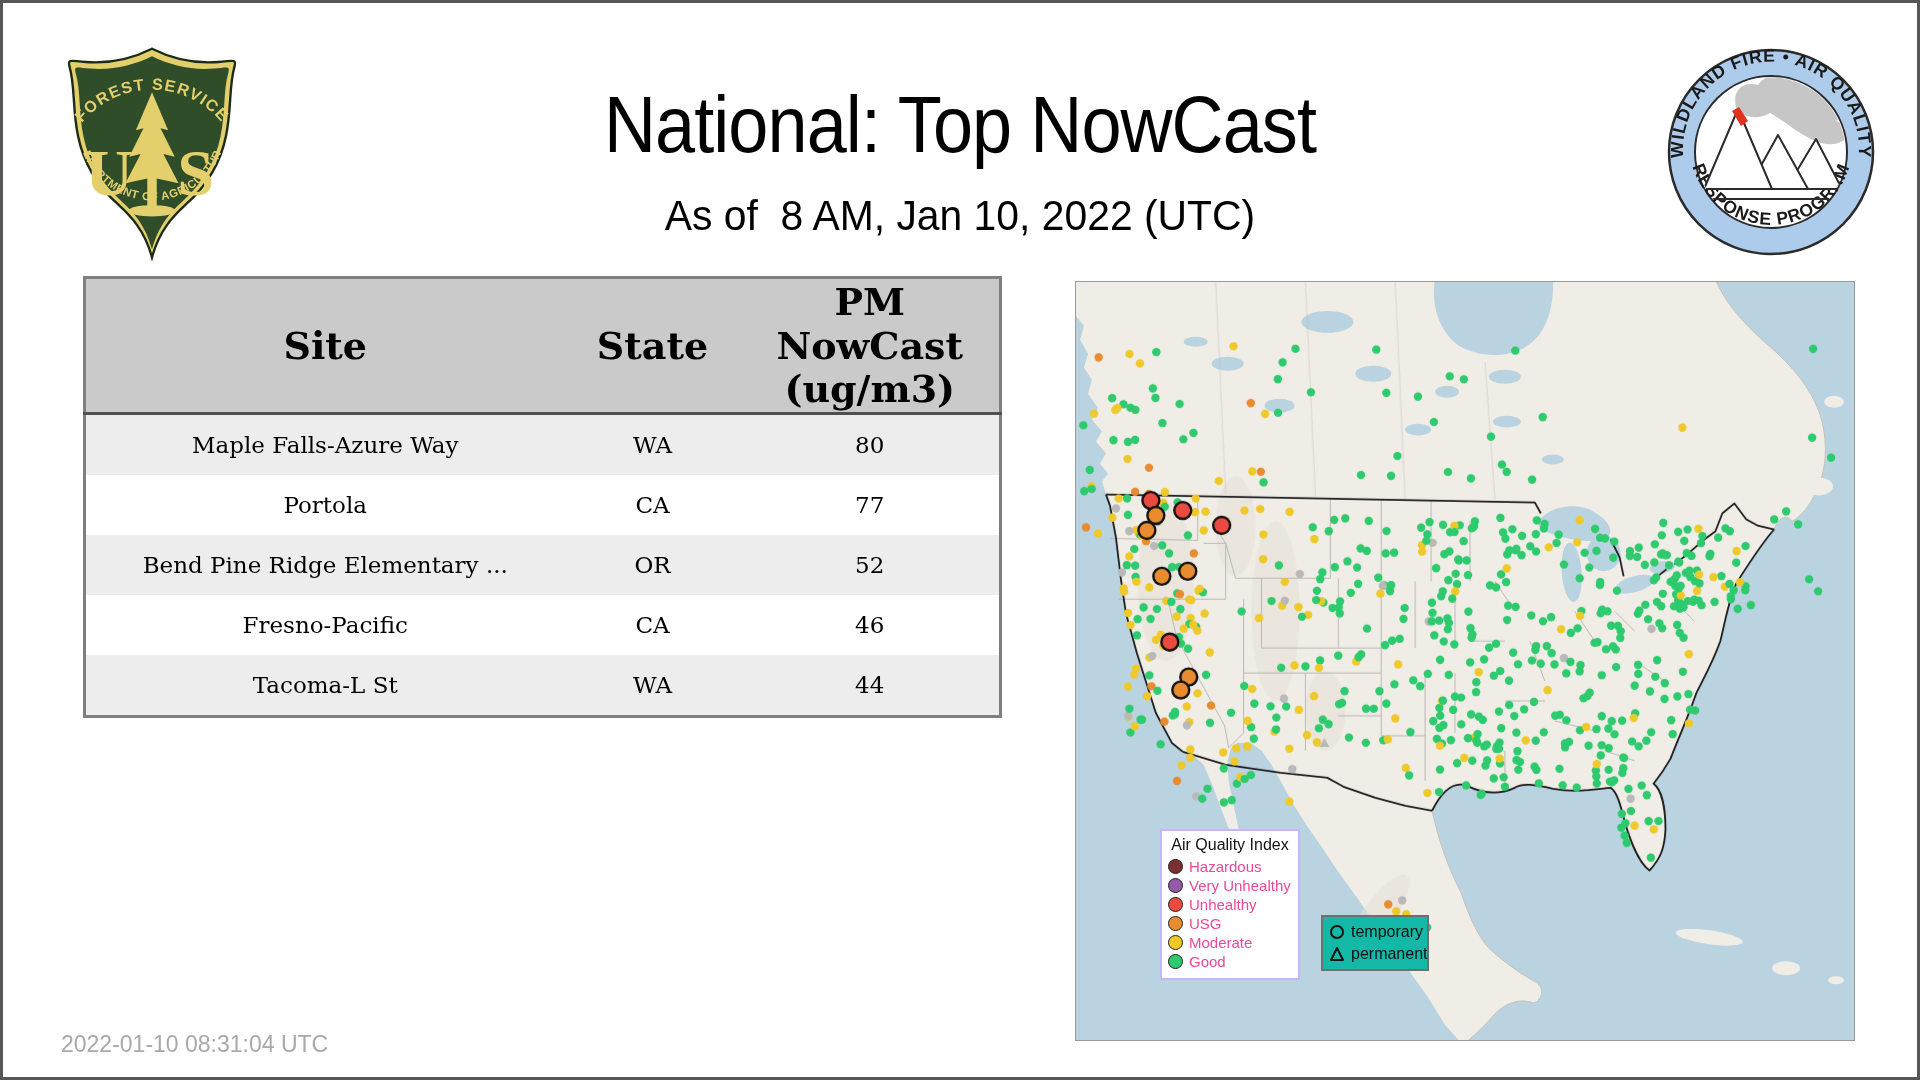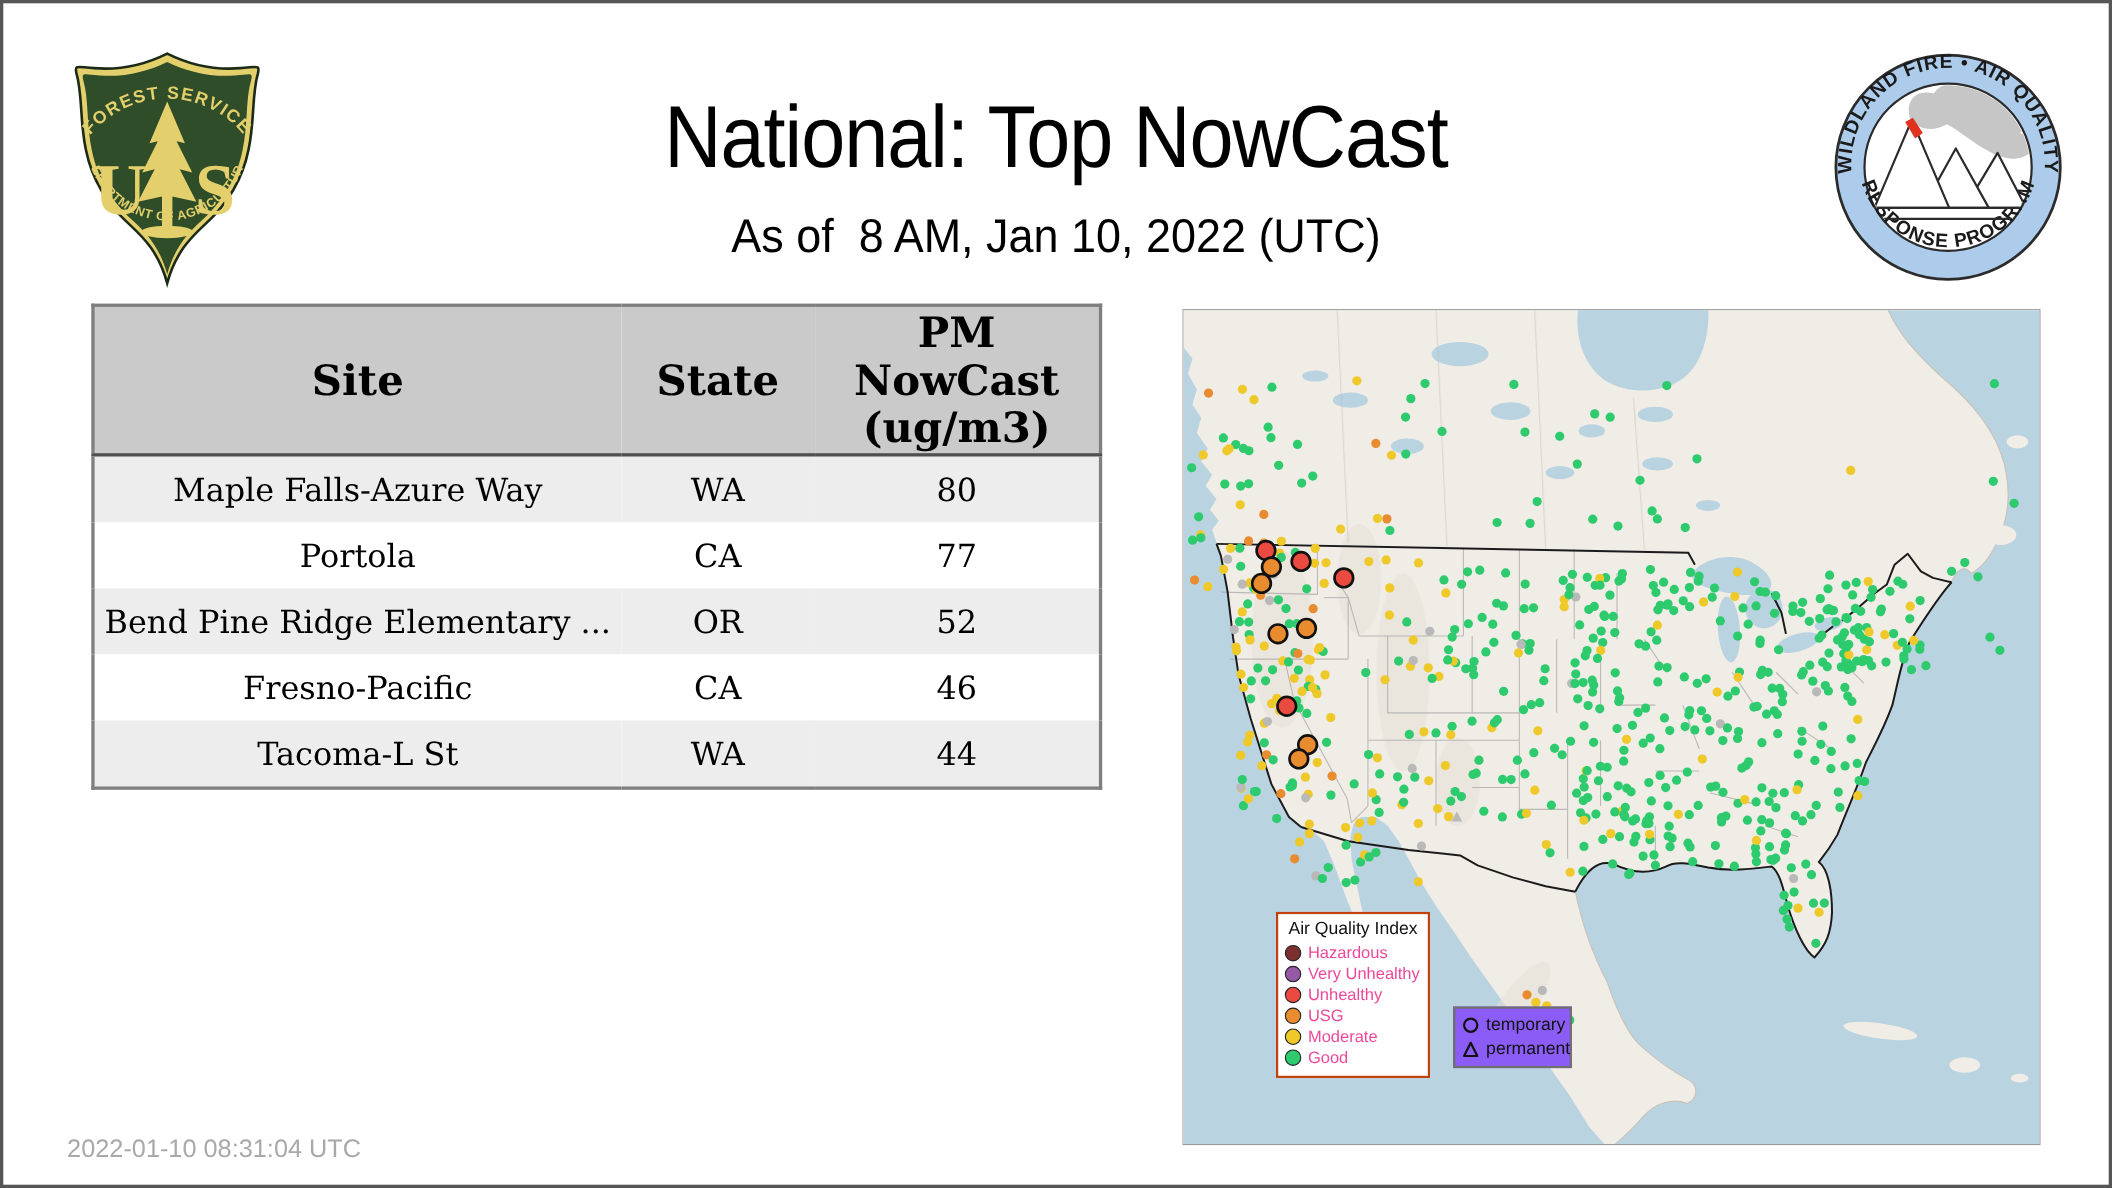--- a/index.html
+++ b/index.html
@@ -22,40 +22,40 @@
   
   table.aqi{
     position:absolute;left:80px;top:273px;width:916px;
     border-collapse:collapse;table-layout:fixed;text-align:center;
     font-family:"DejaVu Serif",serif;border:3px solid #7f7f7f;
   }
   table.aqi thead th{
     background:#cacaca;font-size:38px;font-weight:bold;height:124px;
     border-bottom:3px solid #4f4f4f;vertical-align:middle;white-space:pre-line;line-height:1.15;
   }
-  table.aqi tbody td{font-size:29px;height:58px;vertical-align:middle;margin-left:16px;}
+  table.aqi tbody td{font-size:23px;height:58px;vertical-align:middle;margin-left:16px;}
   table.aqi tbody tr:nth-child(odd){background:#ededed;}
   table.aqi tbody tr:nth-child(even){background:#ffffff;}
   
   .timestamp{position:absolute;left:58px;top:1028px;font-size:23px;color:#a9a9a9;}
   
   .map-wrap{
     position:absolute;left:1072px;top:278px;width:780px;height:760px;
     border:1px solid #9a9a9a;box-sizing:border-box;
   }
   svg.map{display:block;width:100%;height:100%;}
   .aqi-legend{
     position:absolute;left:84px;top:547px;width:140px;background:#fff;
-    border:2px solid #c2410c;padding:4px 6px 7px;box-sizing:border-box;
+    border:2px solid #c4b5fd;padding:4px 6px 7px;box-sizing:border-box;
   }
   .aqi-legend .lg-title{font-size:16px;text-align:center;margin:1px 0 3px;color:#111;}
   .lg-item{display:flex;align-items:center;gap:6px;font-size:15px;line-height:19px;color:#ec4899;}
   .lg-dot{width:13px;height:13px;border-radius:50%;border:1.5px solid #222;flex:none;}
   .marker-legend{
-    position:absolute;left:245px;top:633px;width:108px;background:#8b5cf6;
+    position:absolute;left:245px;top:633px;width:108px;background:#14b8a6;
     border:2px solid #6f6f6f;padding:4px 6px;box-sizing:border-box;
   }
   .mk-item{display:flex;align-items:center;gap:6px;font-size:16px;line-height:22px;color:#111;}
   .mk-shape{flex:none;}
 </style>
 </head>
 <body>
 
 <div class="page">
 

